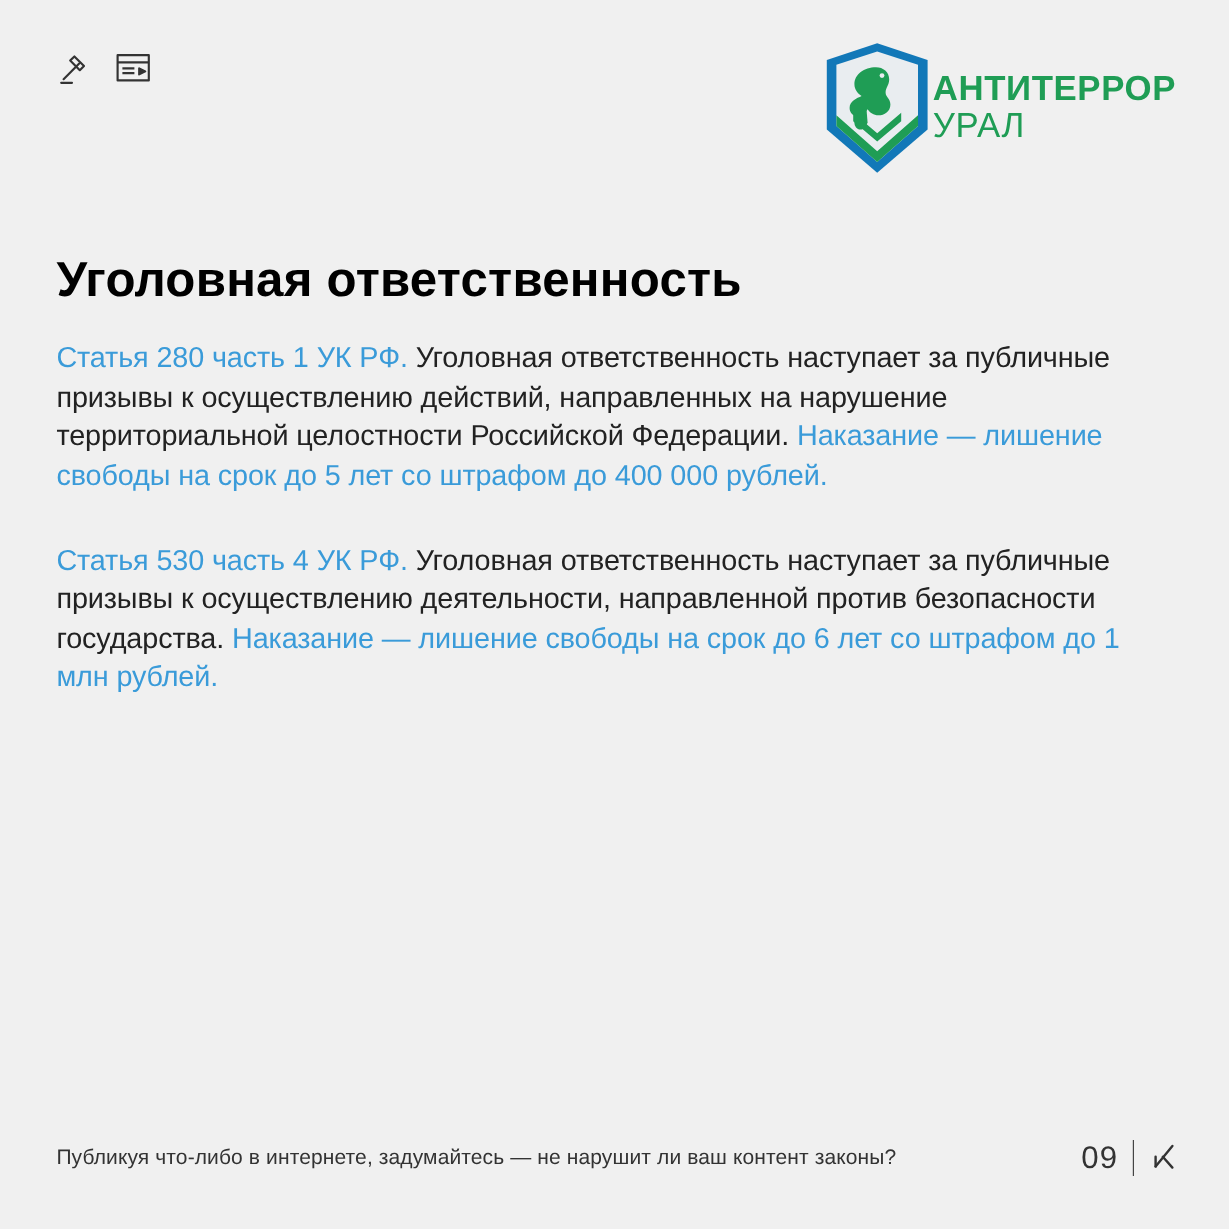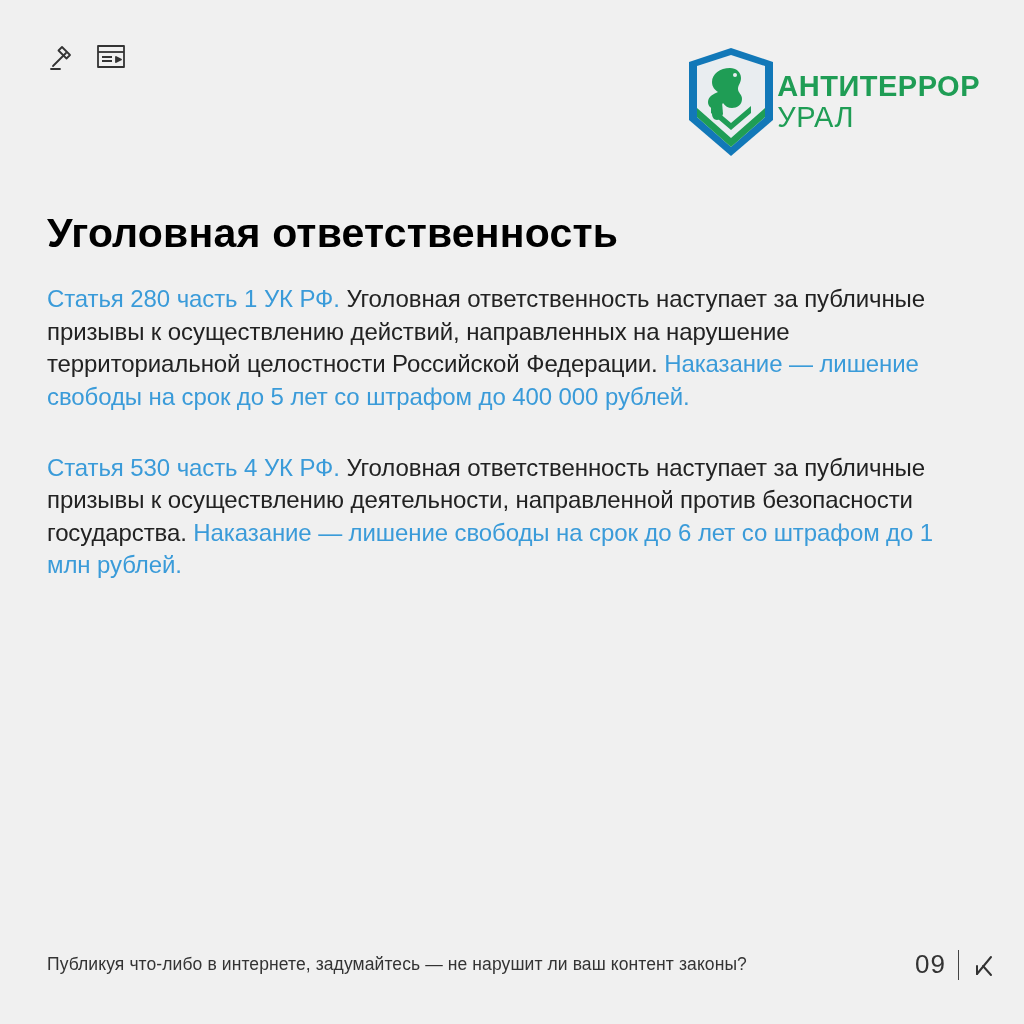--- a/index.html
+++ b/index.html
@@ -38,21 +38,21 @@
     align-items: flex-start;
   }
   .icon-box {
     width: 34px;
     height: 34px;
     display: block;
   }
 
   .logo {
     position: absolute;
-    top: 12px;
+    top: 0;
     right: 0;
     display: flex;
     align-items: center;
     gap: 0;
   }
   .logo-shield {
     width: 92px;
     height: 112px;
     position: relative;
   }
@@ -97,34 +97,34 @@
     letter-spacing: -0.1px;
   }
   .blue {
     color: #3a9bd9;
   }
 
   
   .footer {
     position: absolute;
     left: 47px;
-    right: 27px;
+    right: 41px;
     bottom: 44px;
     display: flex;
     align-items: center;
     justify-content: space-between;
   }
   .footer-note {
     font-size: 17.5px;
     color: #333333;
     letter-spacing: 0.1px;
   }
   .footer-right {
     display: flex;
-    align-items: flex-end;
+    align-items: center;
     gap: 12px;
   }
   .page-num {
     font-size: 26px;
     color: #333333;
     letter-spacing: 1px;
   }
   .divider {
     width: 1px;
     height: 30px;

